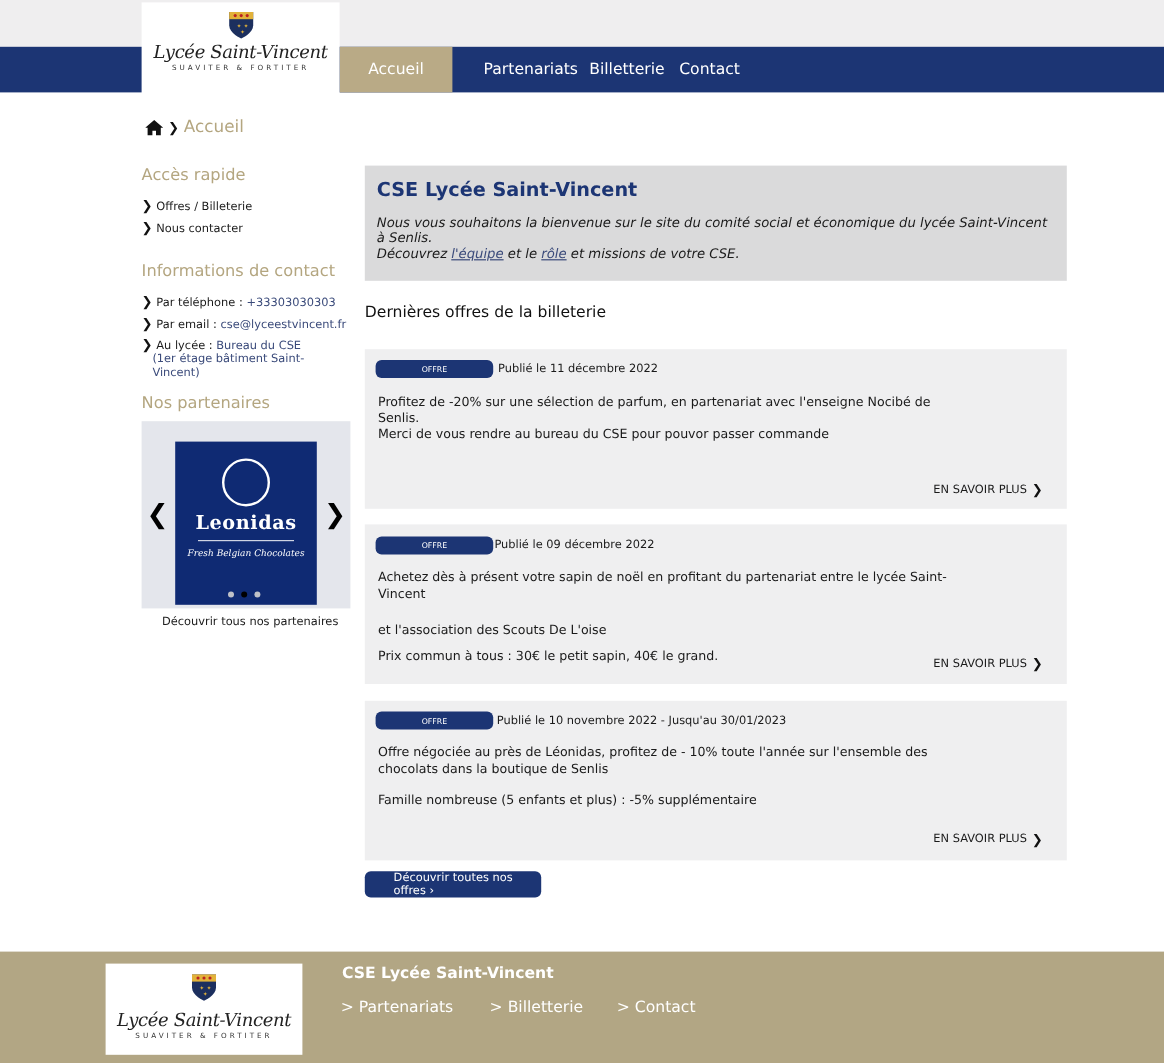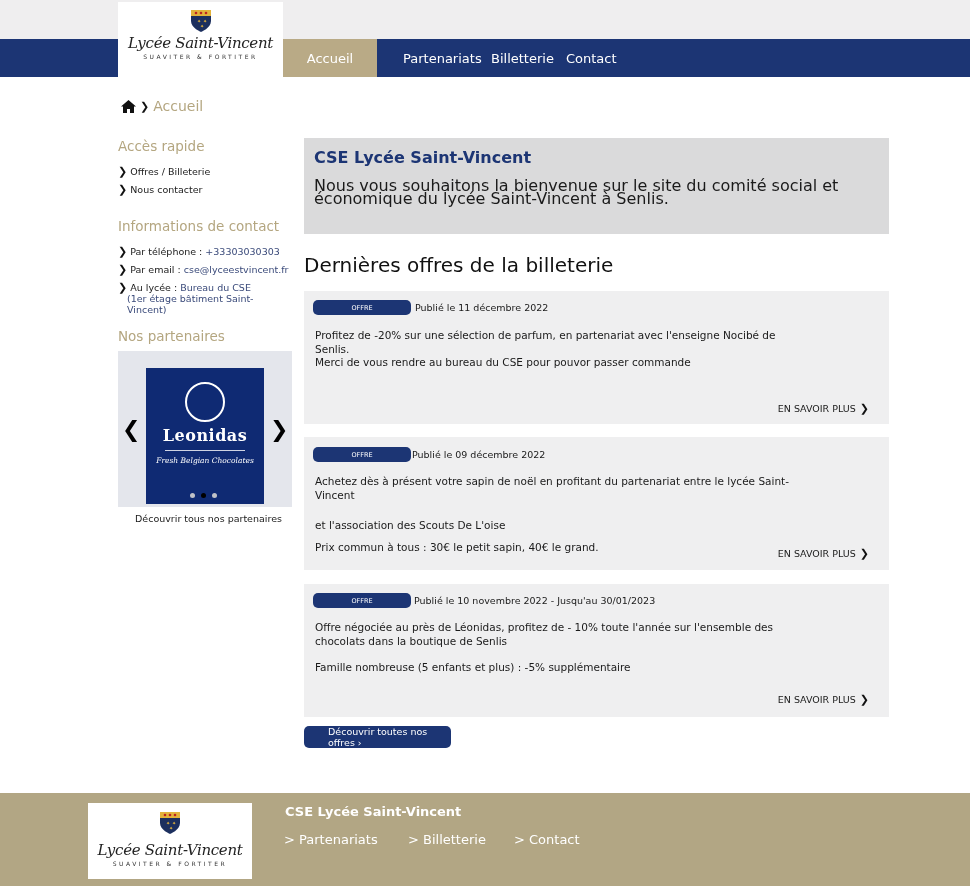--- a/index.html
+++ b/index.html
@@ -24,23 +24,23 @@
   .leo .brand { font-family: "DejaVu Serif", serif; font-weight: bold; font-size: 16px; margin-top: 4px; letter-spacing: 0.5px; }
   .leo .rule { width: 80px; height: 1px; background: #fff; margin: 5px auto 5px; opacity: 0.8; }
   .leo .tag { font-family: "DejaVu Serif", serif; font-style: italic; font-size: 7.5px; }
   .car-arrow { position: absolute; top: 66px; font-size: 22px; font-weight: bold; color: #000; cursor: pointer; }
   .dots { position: absolute; left: 72px; top: 142px; display: flex; gap: 6px; }
   .dot { width: 5px; height: 5px; border-radius: 50%; background: #c0c2c8; }
   .dot.active { background: #000; }
   .all-partners { position: absolute; left: 135px; top: 513px; font-size: 9.5px; color: #1a1a1a; }
   .welcome { position: absolute; left: 304px; top: 138px; width: 585px; height: 96px; background: #dadadb; padding: 10px 10px; }
   .welcome h1 { font-size: 16px; font-weight: bold; color: #1c3574; margin-bottom: 12px; }
-  .welcome p { font-size: 16px; line-height: 13px; color: #1a1a1a; }
+  .welcome p { font-size: 11px; line-height: 13px; color: #1a1a1a; font-style: italic; }
   .welcome a { color: #3a4a7a; text-decoration: underline; }
-  .section-title { position: absolute; left: 304px; top: 253px; font-size: 20px; color: #111; }
+  .section-title { position: absolute; left: 304px; top: 253px; font-size: 13px; color: #111; }
   .offer { position: absolute; left: 304px; width: 585px; background: #efeff0; }
   .badge { position: absolute; left: 9px; top: 9px; width: 98px; height: 15px; border-radius: 5px; background: #1c3574; color: #fff; font-size: 6.5px; display: flex; align-items: center; justify-content: center; }
   .pub { position: absolute; left: 111px; top: 11px; font-size: 9.5px; color: #1a1a1a; }
   .offer-body { position: absolute; left: 11px; width: 480px; font-size: 10.5px; line-height: 13.5px; color: #1a1a1a; }
   .more { position: absolute; right: 20px; font-size: 9.5px; color: #1a1a1a; display: flex; align-items: center; gap: 4px; cursor: pointer; }
   .all-offers { position: absolute; left: 304px; top: 726px; width: 147px; height: 22px; background: #1c3574; border-radius: 5px; color: #fff; font-size: 9.5px; display: flex; align-items: center; justify-content: center; padding-left: 24px; }
   .footer { position: absolute; left: 0; top: 793px; width: 970px; height: 93px; background: #b2a684; }
   .f-logo { position: absolute; left: 88px; top: 10px; width: 164px; height: 76px; background: #fff; text-align: center; }
   .f-title { position: absolute; left: 285px; top: 11px; font-size: 13px; font-weight: bold; color: #fff; }
   .f-link { position: absolute; top: 39px; font-size: 13px; color: #fff; }
@@ -102,20 +102,21 @@
     <div class="dot"></div>
     <div class="dot active"></div>
     <div class="dot"></div>
   </div>
 </div>
 <div class="all-partners">Découvrir tous nos partenaires</div>
 
 <div class="welcome">
   <h1>CSE Lycée Saint-Vincent</h1>
   <p>Nous vous souhaitons la bienvenue sur le site du comité social et économique du lycée Saint-Vincent à Senlis.</p>
+  <p><span>Découvrez </span><a>l'équipe</a><span> et le </span><a>rôle</a><span> et missions de votre CSE.</span></p>
 </div>
 
 <div class="section-title">Dernières offres de la billeterie</div>
 
 <div class="offer" style="top:291px; height:133px">
   <div class="badge">OFFRE</div>
   <div class="pub">Publié le 11 décembre 2022</div>
   <div class="offer-body" style="top:38px">
     <div>Profitez de -20% sur une sélection de parfum, en partenariat avec l'enseigne Nocibé de Senlis.</div>
     <div>Merci de vous rendre au bureau du CSE pour pouvor passer commande</div>

